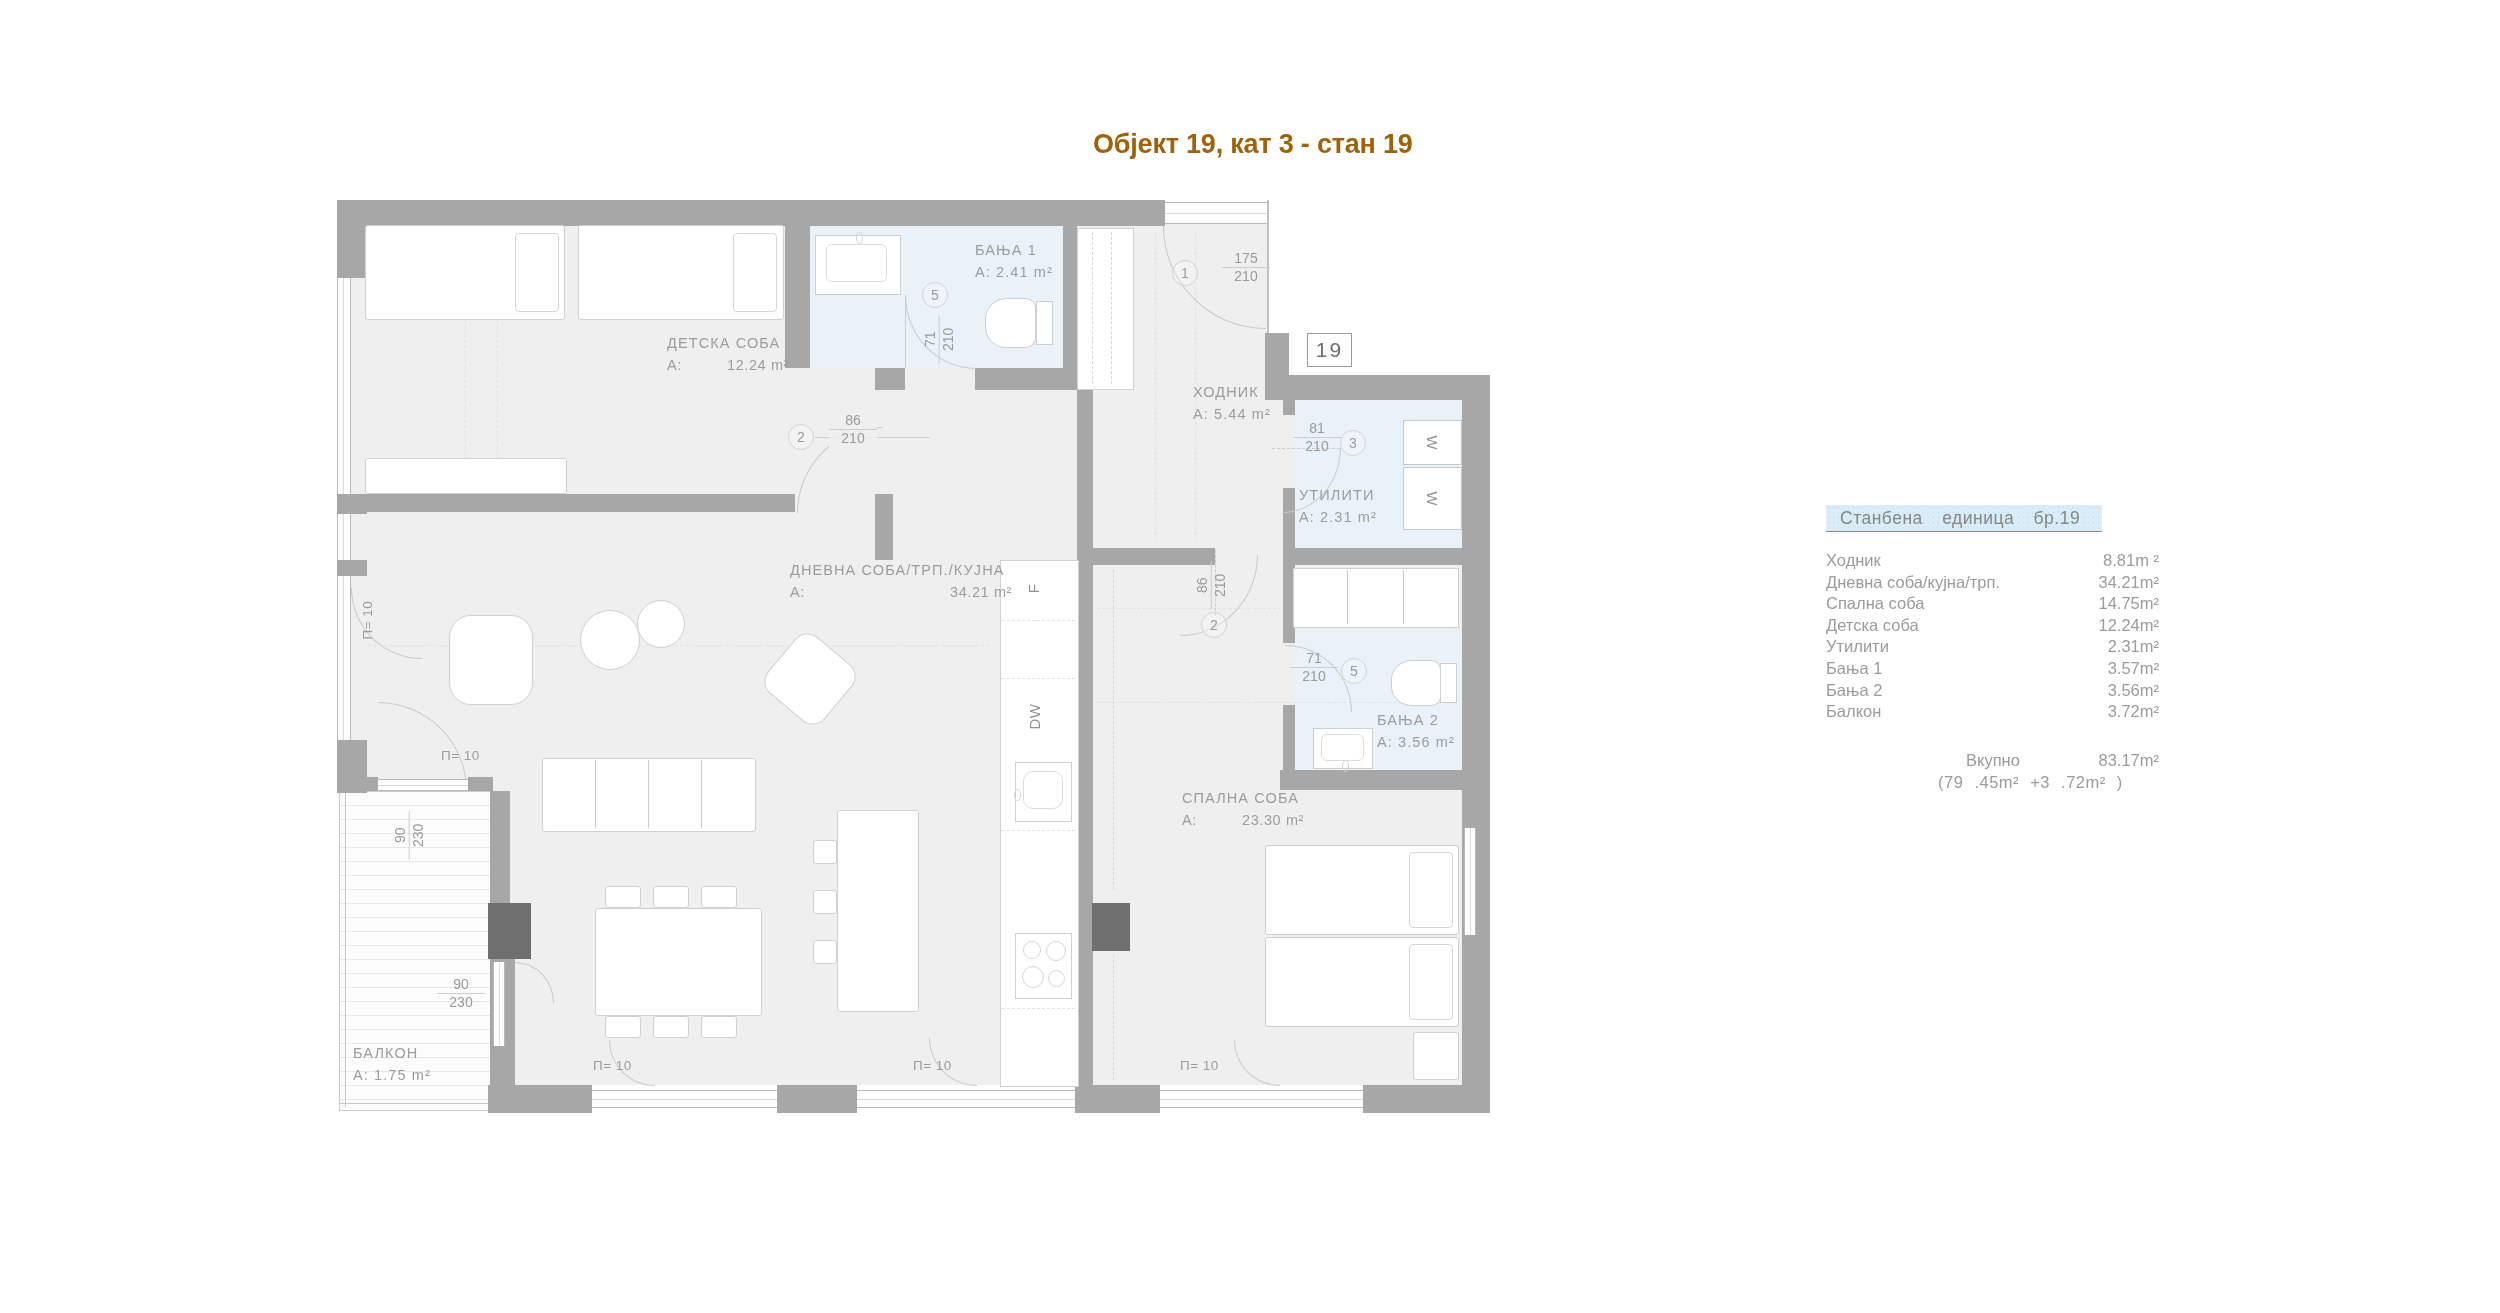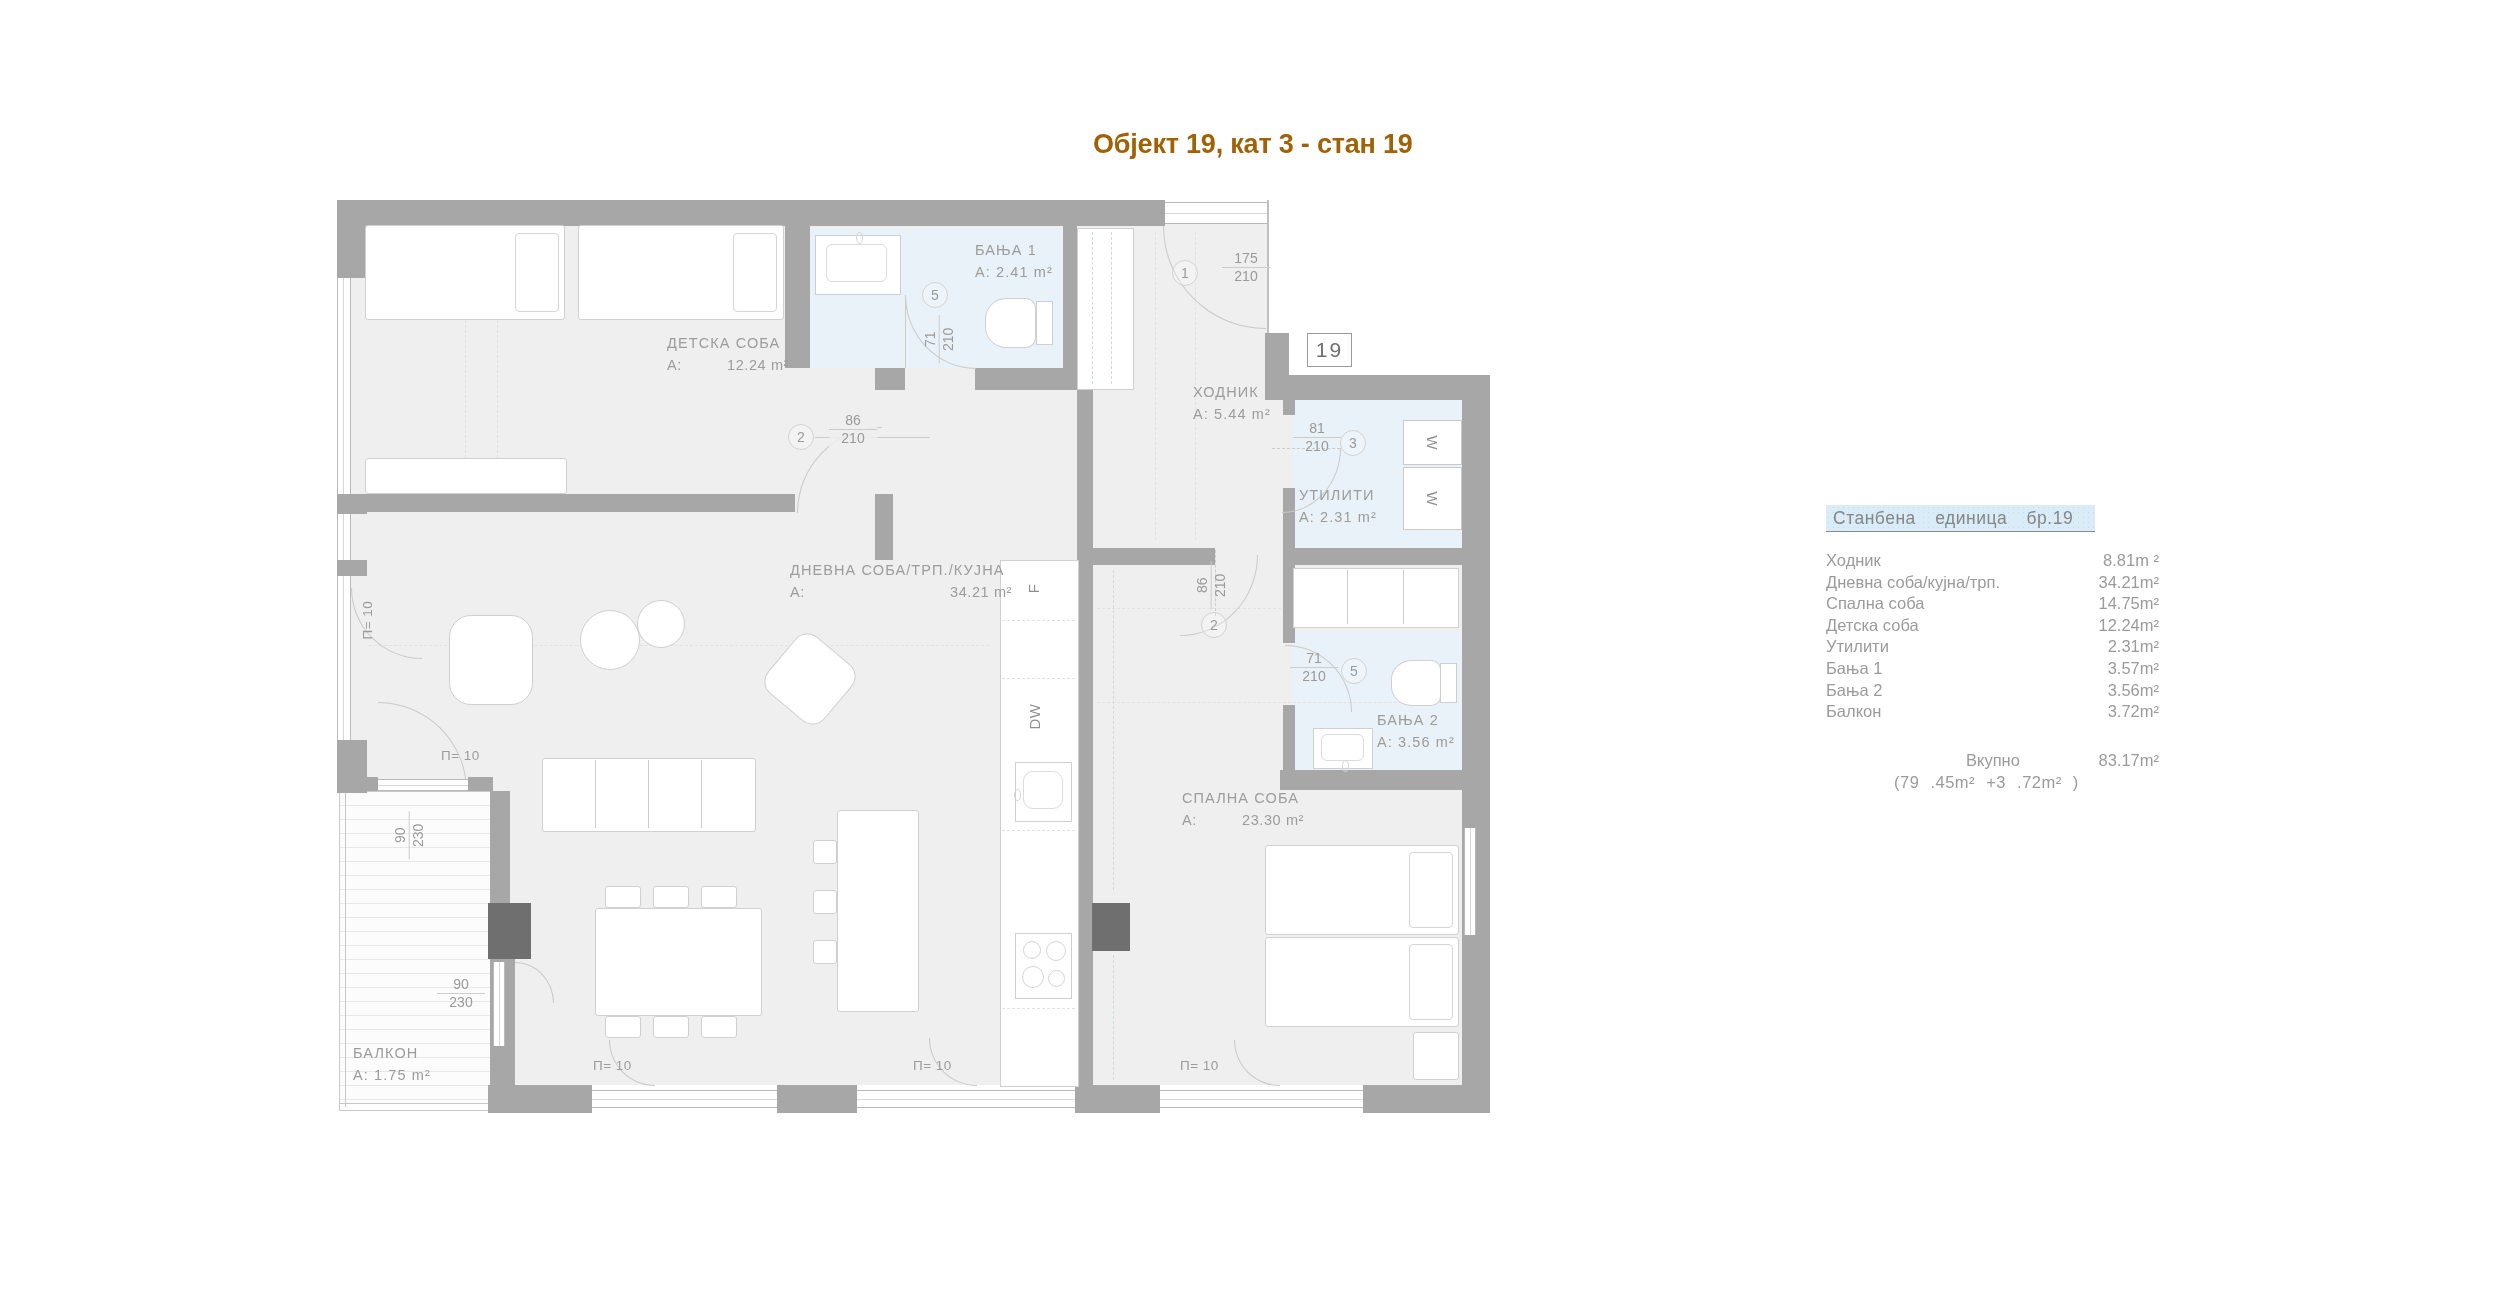--- a/index.html
+++ b/index.html
@@ -43,26 +43,26 @@
   .unit-box{position:absolute;background:#fff;border:1px solid #9b9b9b;display:flex;align-items:center;justify-content:center;
       color:#6f6f6f;font-size:21px;font-weight:300;letter-spacing:2px;}
   .balcony{position:absolute;background:#fcfcfc;
       background-image:repeating-linear-gradient(180deg, transparent 0px, transparent 13px, #e8e8e8 13px, #e8e8e8 14px);
       border:1px solid #cacaca;}
   .rail-v{position:absolute;border-left:1px solid #c6c6c6;}
   .rail-h{position:absolute;border-top:1px solid #c6c6c6;}
   
   .legend{position:absolute;left:1826px;top:505px;width:345px;color:#9b9b9b;}
   .legend-header{display:inline-block;font-size:17.5px;color:#868686;letter-spacing:0.5px;word-spacing:14px;
-      padding:3px 22px 2px 7px;border-bottom:1.5px solid #8a8a8a;
+      padding:3px 22px 2px 14px;border-bottom:1.5px solid #8a8a8a;
       background-color:#d9ecf7;background-image:radial-gradient(#c2ddee 0.8px, transparent 0.9px);background-size:5px 5px;}
   .legend-rows{margin-top:18px;width:333px;font-size:16.5px;line-height:21.6px;}
   .legend-row{display:flex;justify-content:space-between;}
   .legend-total{display:flex;justify-content:space-between;width:193px;margin:28px 0 0 140px;font-size:16.5px;}
-  .legend-breakdown{margin:3px 0 0 68px;font-size:16.5px;letter-spacing:0.5px;word-spacing:6px;}
+  .legend-breakdown{margin:3px 0 0 112px;font-size:16.5px;letter-spacing:0.5px;word-spacing:6px;}
   
   .sink{position:absolute;background:#fff;border:1px solid #cfcfcf;}
   .sink .basin{position:absolute;left:12%;top:14%;width:70%;height:62%;border:1px solid #dcdcdc;border-radius:6px;}
   .sink .tap{position:absolute;left:48%;width:5px;height:10px;border:1px solid #d5d5d5;border-radius:50%;}
   .toilet{position:absolute;}
   .toilet .bowl{position:absolute;left:0;top:0;width:72%;height:100%;background:#fff;border:1px solid #cfcfcf;border-radius:42% 20% 20% 42%;}
   .toilet .tank{position:absolute;right:0;top:6%;width:22%;height:88%;background:#fff;border:1px solid #cfcfcf;}
   .stove{position:absolute;background:#fff;border:1px solid #cfcfcf;}
   .burner{position:absolute;border:1px solid #d5d5d5;border-radius:50%;}
   .pillow{position:absolute;background:#fff;border:1px solid #d6d6d6;border-radius:4px;}

